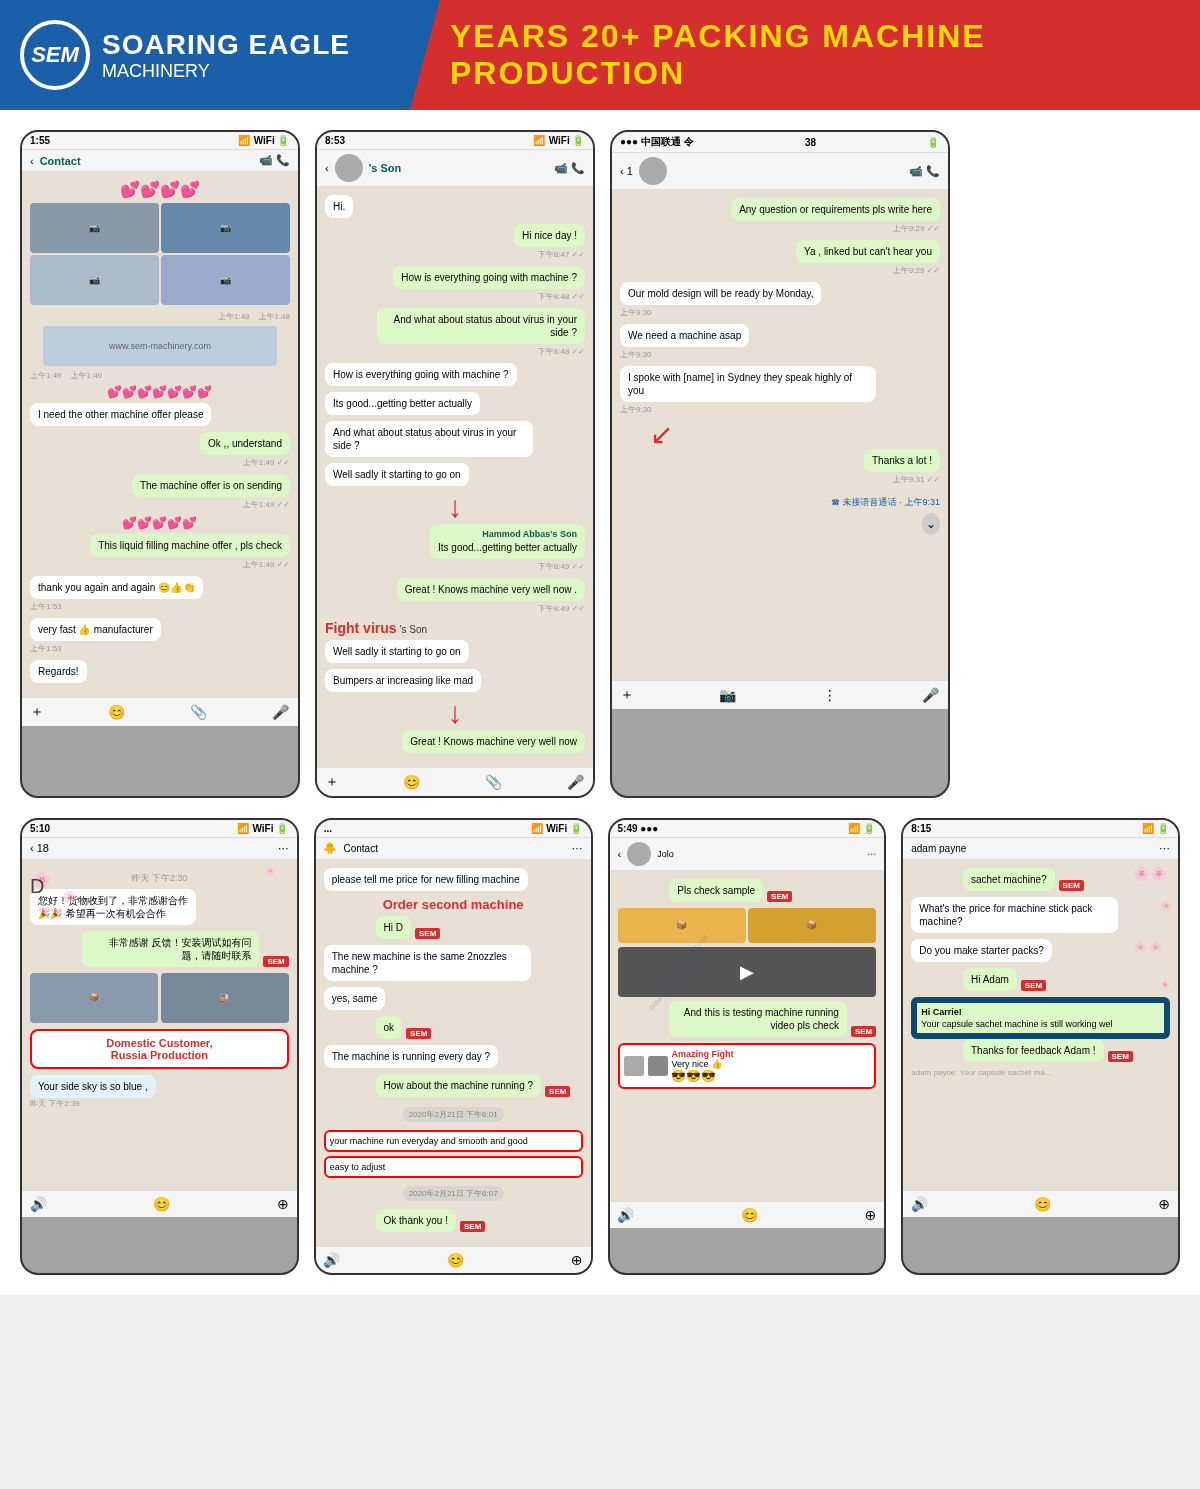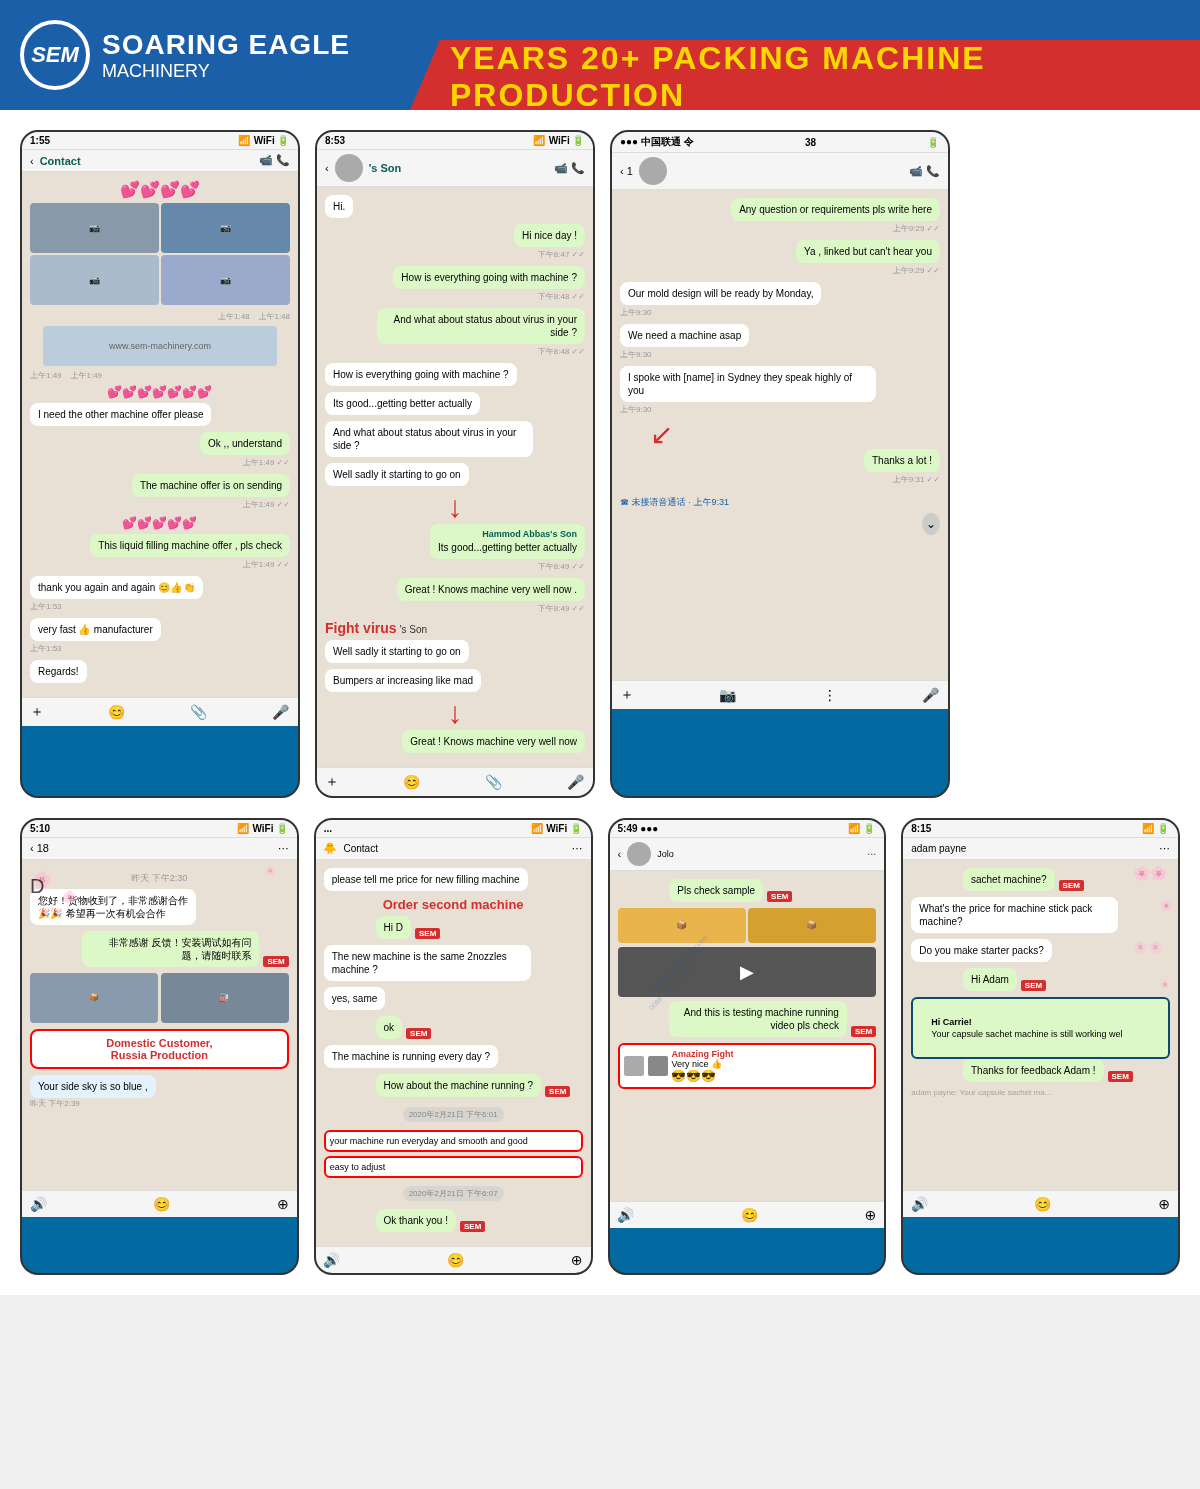--- a/index.html
+++ b/index.html
@@ -56,24 +56,23 @@
       height: 0;
       border-top: 55px solid #1a5fa8;
       border-bottom: 55px solid #1a5fa8;
       border-right: 40px solid transparent;
       border-left: 0;
     }
     .header-slogan {
       flex: 1;
       background: #d32f2f;
       display: flex;
-      align-items: flex-start;
+      align-items: center;
       justify-content: center;
       clip-path: polygon(30px 0, 100% 0, 100% 100%, 0 100%);
-      margin-top: 40px;
     }
     .header-slogan span {
       color: #FFD700;
       font-size: 32px;
       font-weight: 900;
       letter-spacing: 2px;
       text-transform: uppercase;
       padding-left: 40px;
     }
 
@@ -88,21 +87,21 @@
       display: flex;
       gap: 15px;
       margin-bottom: 20px;
     }
 
     
     .phone-mockup {
       border-radius: 18px;
       overflow: hidden;
       border: 2px solid #333;
-      background: #0369a1;
+      background: #a3a3a3;
       flex: 1;
       position: relative;
       font-size: 11px;
     }
 
     .phone-status-bar {
       background: #f5f5f5;
       padding: 3px 8px;
       display: flex;
       justify-content: space-between;
@@ -253,23 +252,23 @@
       border-radius: 4px;
       height: 50px;
       display: flex;
       align-items: center;
       justify-content: center;
       color: white;
       font-size: 18px;
     }
 
     .capsule-machine-box {
-      border: 2px solid #0c4a6e;
+      border: 6px solid #0c4a6e;
       border-radius: 6px;
-      padding: 18px;
+      padding: 4px;
       background: #dcf8c6;
       font-size: 9px;
     }
 
     .chat-row-with-avatar {
       display: flex;
       align-items: flex-end;
       gap: 4px;
     }
 
@@ -493,21 +492,21 @@
         <div class="msg" style="position:relative;">
           <div class="msg-bubble msg-bubble-white">I spoke with [name] in Sydney they speak highly of you</div>
           <div class="msg-time">上午9:30</div>
         </div>
 
         <div style="text-align:left; color:#d32f2f; font-size:28px; padding-left:30px; line-height:1;">↙</div>
         <div class="msg msg-right">
           <div class="msg-bubble msg-bubble-green">Thanks a lot !</div>
           <div class="msg-time">上午9:31 ✓✓</div>
         </div>
-        <div style="text-align:left; margin-top:10px;">
+        <div style="text-align:right; margin-top:10px;">
           <span class="blue-link">☎ 未接语音通话 · 上午9:31</span>
         </div>
         <div style="text-align:right; margin-top:8px;">
           <span style="background:#ccc; border-radius:50%; padding:4px; font-size:12px;">⌄</span>
         </div>
       </div>
       <div class="phone-bottom-bar">
         <span>＋</span>
         <span>📷</span>
         <span>⋮</span>

